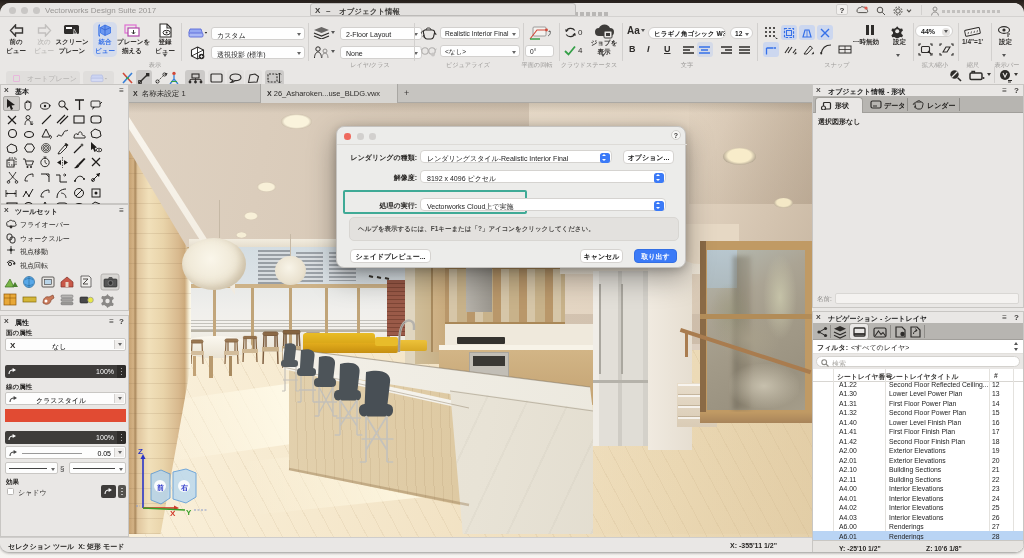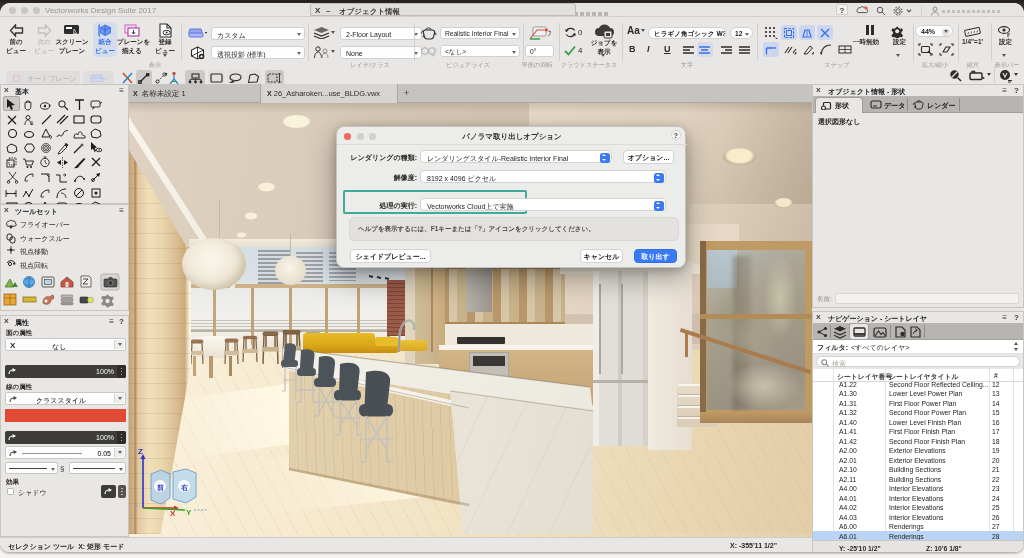--- a/index.html
+++ b/index.html
@@ -1179,21 +1179,20 @@
   <div class="ab" style="left:0;top:227.5px;width:210px;height:14.5px;background:#e6e4e1;border-top:1px solid #c9c7c3">
    <span class="ab" style="left:26px;top:4px;font-size:6.8px;font-weight:bold;color:#2a2826">Y: -25'10 1/2"</span>
    <span class="ab" style="left:113px;top:4px;font-size:6.8px;font-weight:bold;color:#2a2826">Z: 10'6 1/8"</span>
   </div>
  </div>
 </div>
 <div id="dialog" class="ab" style="left:336px;top:123px;width:350px;height:142px;background:#ececea;border:1px solid #c5c3c0;border-radius:8px;box-shadow:0 10px 28px rgba(0,0,0,.35),0 2px 8px rgba(0,0,0,.2)">
  <div class="ab" style="left:7px;top:6px;width:6.5px;height:6.5px;border-radius:50%;background:#ee6a5e"></div>
  <div class="ab" style="left:20px;top:6px;width:6.5px;height:6.5px;border-radius:50%;background:#d2d0ce"></div>
  <div class="ab" style="left:32px;top:6px;width:6.5px;height:6.5px;border-radius:50%;background:#d2d0ce"></div>
- <div class="ab jp" style="left:0;top:4.5px;width:350px;text-align:center;font-size:7.5px;font-weight:bold;color:#2e2c2a">パノラマ取り出しオプション</div>
  <div class="ab" style="left:334px;top:3px;width:10px;height:10px;border-radius:50%;background:#f8f8f6;border:1px solid #d2d0cc;color:#3a3836;font-size:7px;font-weight:bold;text-align:center;line-height:10px">?</div>
       <div class="ab" style="left:0;top:16.5px;width:350px;height:1px;background:#dddbd7"></div>
  <div class="ab jp" style="left:12px;top:26px;width:68px;text-align:right;font-size:7px;font-weight:bold;color:#2a2826">レンダリングの種類:</div>
  <div class="ab" style="left:83px;top:23px;width:192px;height:13px;background:#fff;border:1px solid #d5d3d0;border-radius:4px">
   <span class="jp" style="position:absolute;left:6px;top:2.5px;font-size:7px;color:#1c1c1c">レンダリングスタイル-Realistic Interior Final</span>
   <span class="stp" style="right:1.5px;top:1.5px;height:10px">
           <i class="u"></i>
           <i class="d"></i>
         </span>
  </div>

